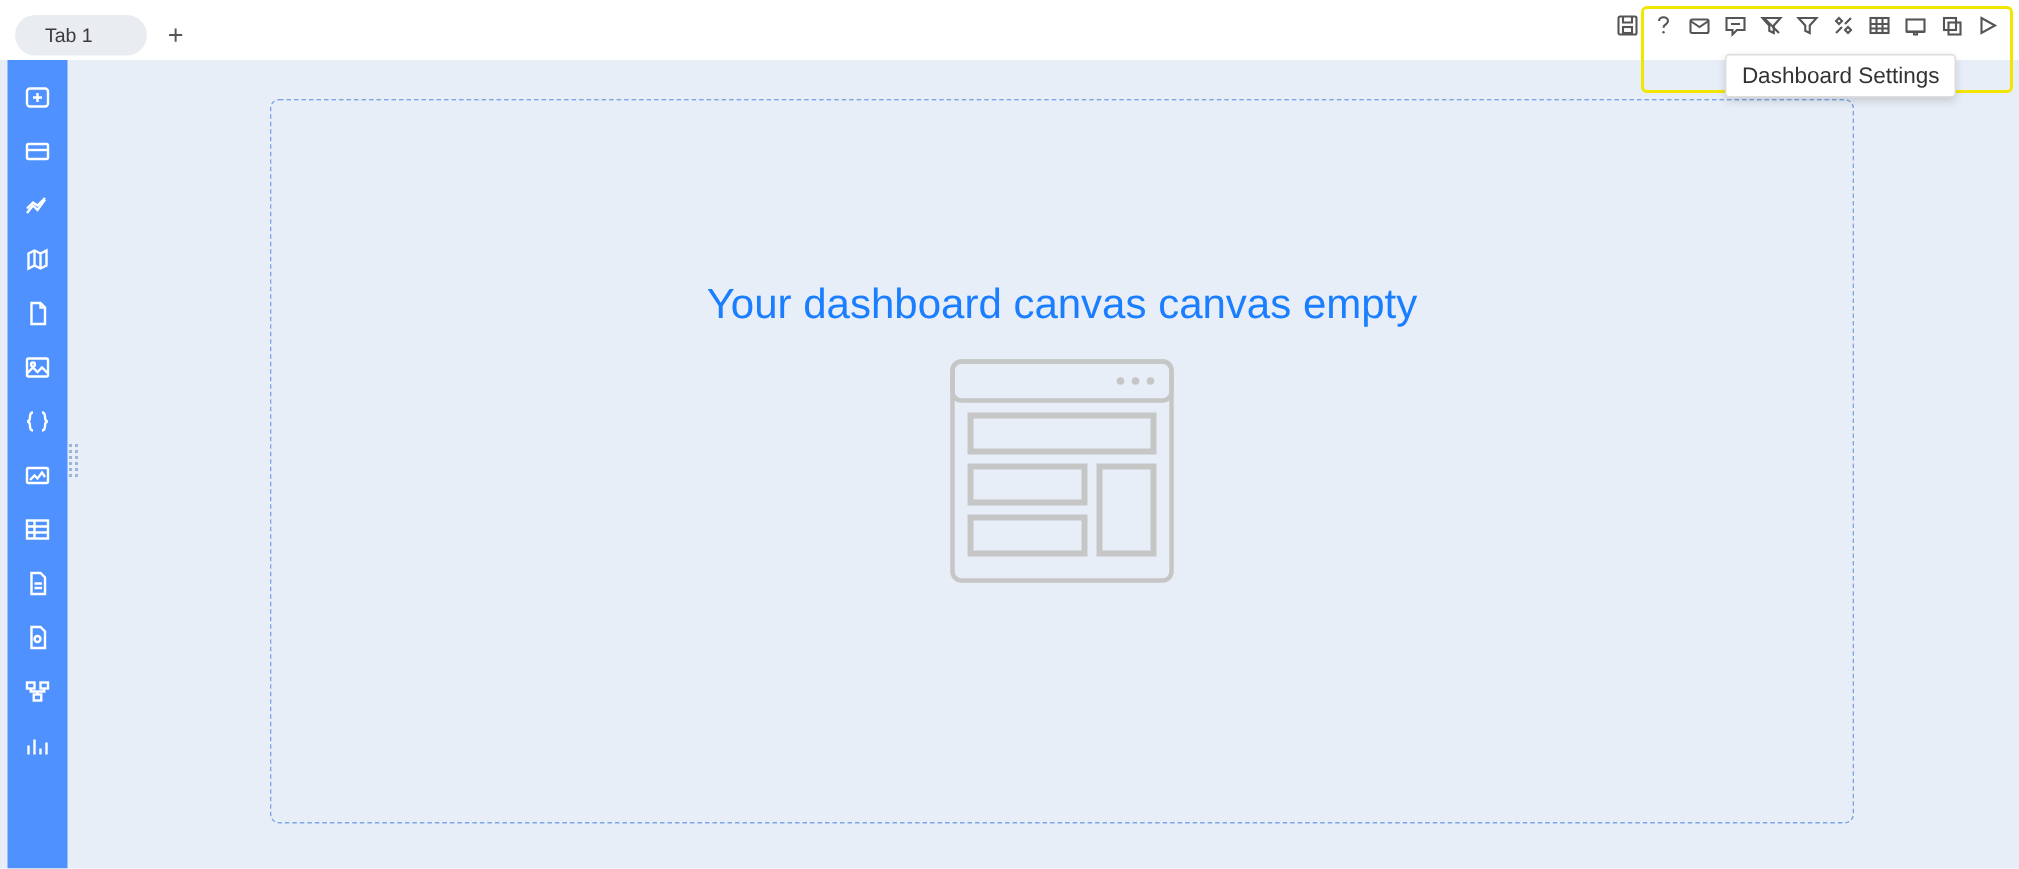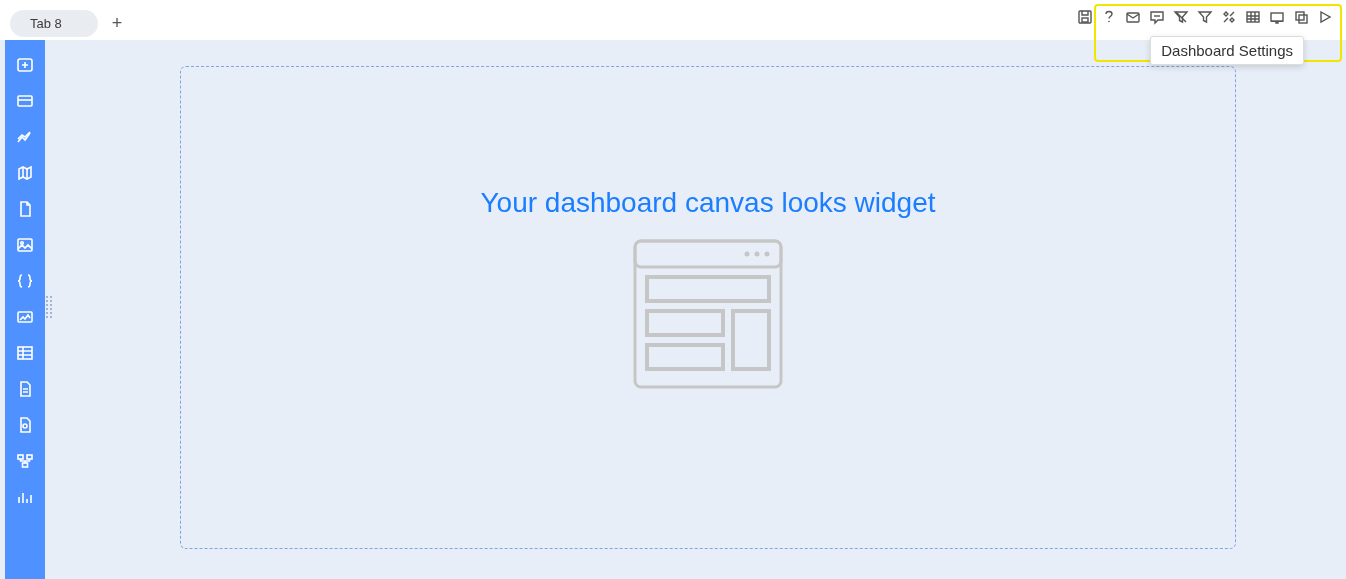--- a/index.html
+++ b/index.html
@@ -160,21 +160,21 @@
     .placeholder-graphic {
       width: 150px;
       height: 150px;
     }
     .placeholder-graphic svg { display: block; }
   </style>
 </head>
 <body>
 
 <div class="tab-bar">
-  <div class="tab">Tab 8</div>
+  <div class="tab">Tab 1</div>
   <div class="add-tab">+</div>
 </div>
 
 <div class="top-toolbar">
   <div class="toolbar-icon">
     <svg width="16" height="16" viewBox="0 0 16 16">
         <rect x="2" y="2" width="12" height="12" rx="1"></rect>
         <path d="M5 2v4h6V2"></path>
         <rect x="5" y="9" width="6" height="4"></rect>
       </svg>
@@ -337,21 +337,21 @@
       <span></span>
     <span></span>
       <span></span>
       <span></span>
       <span></span>
       <span></span>
       <span></span>
   </div>
 
   <div class="canvas-area">
-    <div class="empty-title">Your dashboard canvas looks widget</div>
+    <div class="empty-title">Your dashboard canvas canvas empty</div>
     <div class="placeholder-graphic">
       <svg width="150" height="150" viewBox="0 0 150 150">
         <rect x="2" y="2" width="146" height="146" rx="6" fill="none" stroke="#c6c6c6" stroke-width="3"></rect>
         <rect x="2" y="2" width="146" height="26" rx="6" fill="none" stroke="#c6c6c6" stroke-width="3"></rect>
         <circle cx="114" cy="15" r="2.5" fill="#c6c6c6"></circle>
         <circle cx="124" cy="15" r="2.5" fill="#c6c6c6"></circle>
         <circle cx="134" cy="15" r="2.5" fill="#c6c6c6"></circle>
         <rect x="14" y="38" width="122" height="24" fill="none" stroke="#c6c6c6" stroke-width="4"></rect>
         <rect x="14" y="72" width="76" height="24" fill="none" stroke="#c6c6c6" stroke-width="4"></rect>
         <rect x="14" y="106" width="76" height="24" fill="none" stroke="#c6c6c6" stroke-width="4"></rect>

